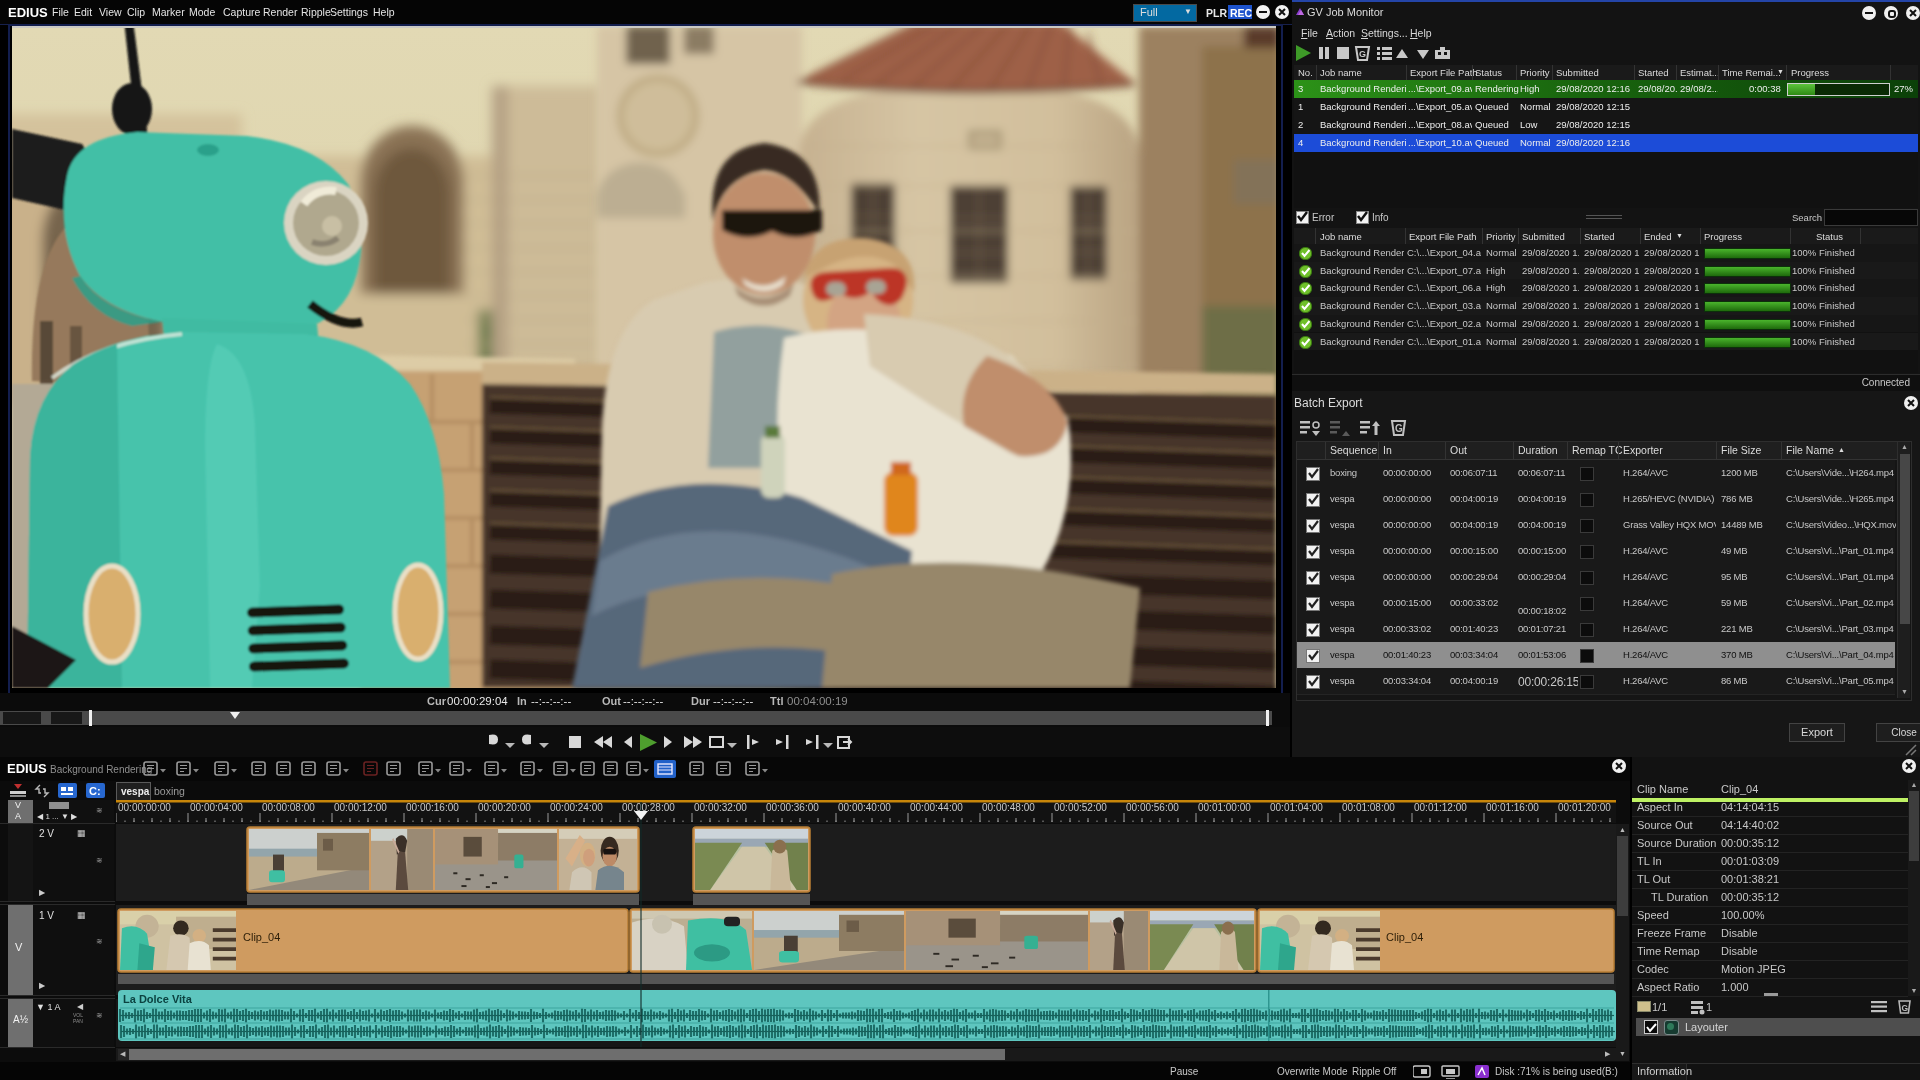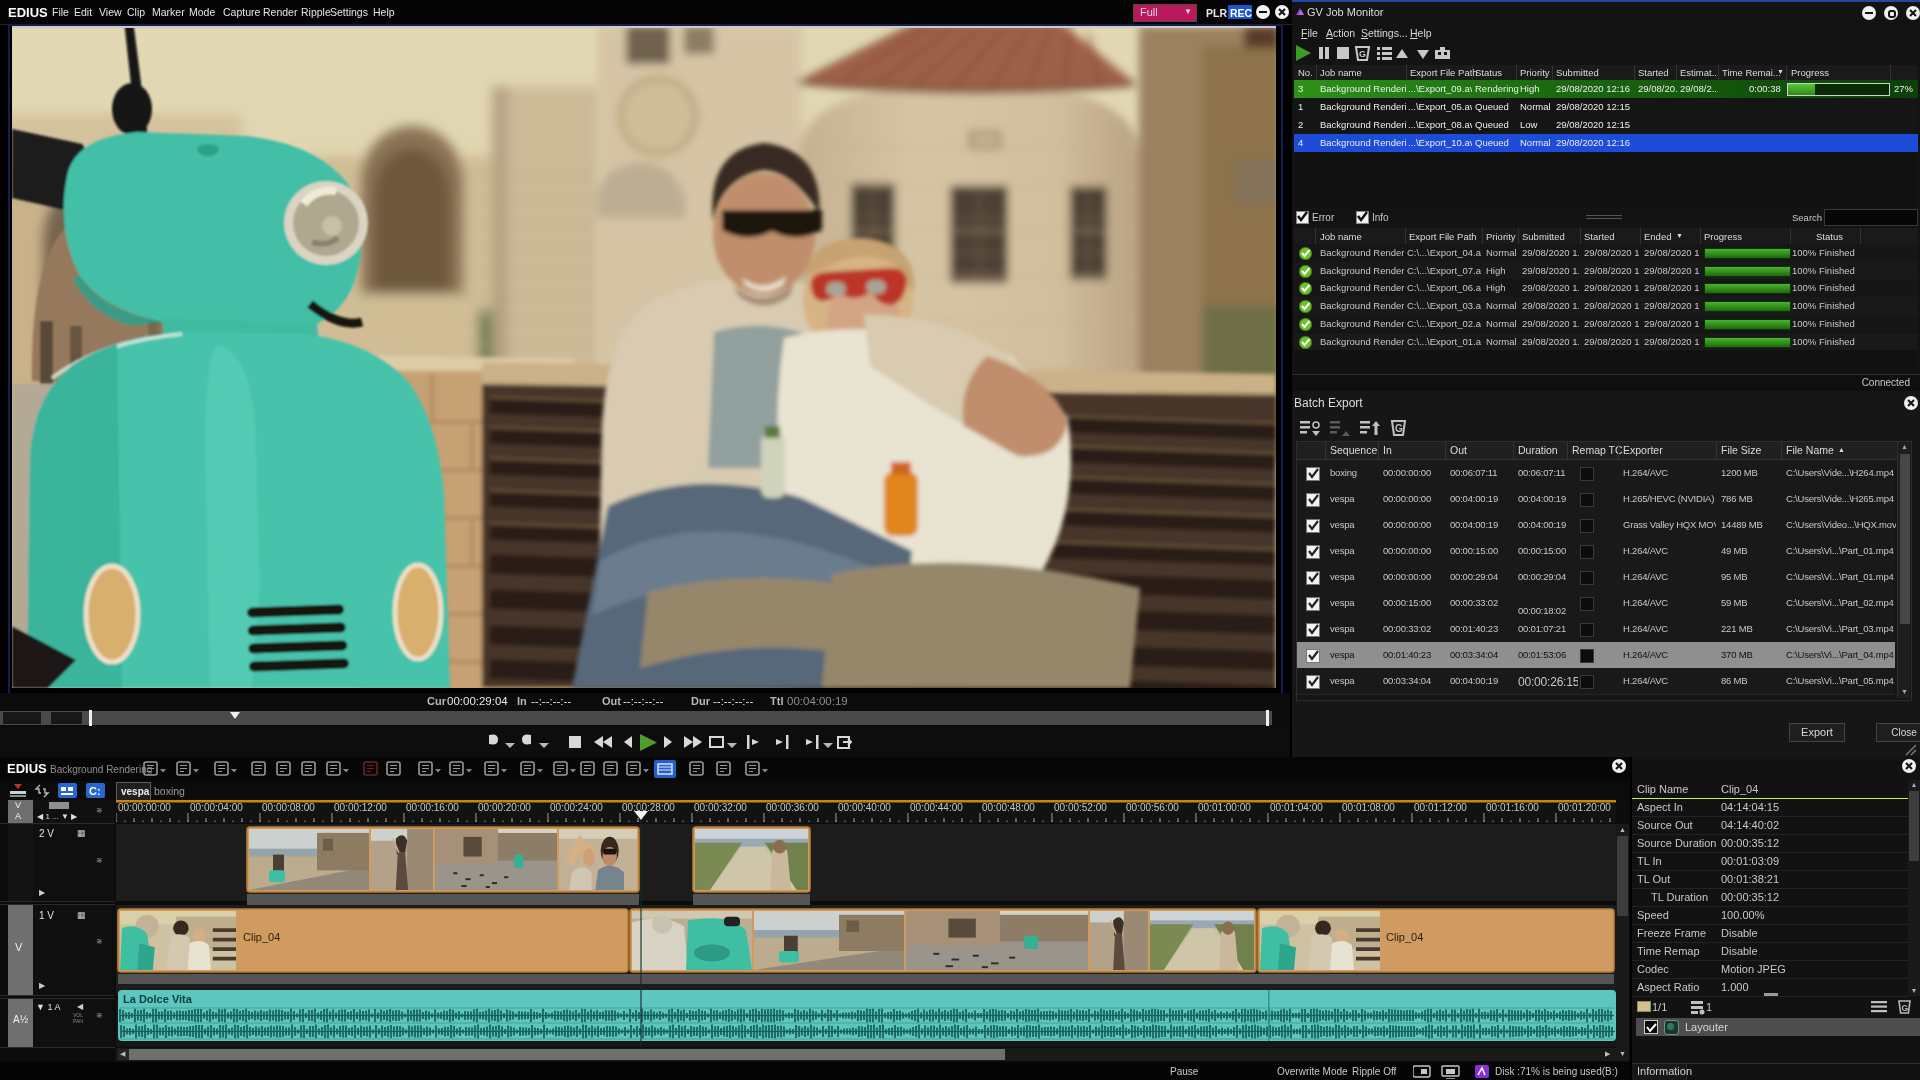--- a/index.html
+++ b/index.html
@@ -164,21 +164,21 @@
             <rect x="236" y="580" width="97" height="10" rx="5"></rect>
             <rect x="236" y="598" width="98" height="10" rx="5"></rect>
             <rect x="236" y="616" width="99" height="10" rx="5"></rect>
             <rect x="236" y="634" width="100" height="10" rx="5"></rect>
           </g>
           <path d="M0 600 L64 634 L36 662 L0 662 Z" fill="#1e1812"></path>
         </g>
         <rect x="0" y="0" width="1264" height="2" fill="#cbcac4"></rect>
       </svg>
 </div>
-<div class="a" style="left:1133px;top:4px;width:62px;height:16px;background:#be185d;border:1px solid #4a4a4a">
+<div class="a" style="left:1133px;top:4px;width:62px;height:16px;background:#0369a1;border:1px solid #4a4a4a">
 <span style="position:absolute;left:6px;top:1px;color:#ddd;font-size:11px">Full</span>
 <span style="position:absolute;right:4px;top:2px;color:#ddd;font-size:8px">▼</span>
     </div>
 <div class="t" style="left:1206px;top:7px;color:#e8e8e8;font-size:10.5px;font-weight:bold">PLR</div>
 <div class="a" style="left:1228px;top:5px;width:24px;height:14px;background:#1d53cc"></div>
 <div class="t" style="left:1230px;top:7px;color:#fff;font-size:10.5px;font-weight:bold">REC</div>
 <div class="a" style="left:1256px;top:5px;width:14px;height:14px;border-radius:7px;background:#f2f2f2"></div>
 <div class="a" style="left:1259px;top:11px;width:8px;height:2px;background:#111"></div>
 <div class="a" style="left:1275px;top:5px;width:14px;height:14px;border-radius:7px;background:#f2f2f2"></div>
 <svg width="14" height="14" style="position:absolute;left:1275px;top:5px">
@@ -948,21 +948,21 @@
         <rect x="33" y="6" width="9" height="5" fill="#c8c8c8"></rect>
 <rect x="62" y="2" width="14" height="13" rx="2" fill="#8a2fd0"></rect>
         <path d="M65 12 l4 -7 l3 7" stroke="#fff" stroke-width="1.5" fill="none"></path>
 </svg>
     </div>
 <div class="a" style="left:1632px;top:757px;width:288px;height:323px;background:#121212">
 <div class="a" style="left:270px;top:2px;width:14px;height:14px;border-radius:7px;background:#f0f0f0"></div>
 <svg width="14" height="14" style="position:absolute;left:270px;top:2px">
         <path d="M4 4 L10 10 M10 4 L4 10" stroke="#111" stroke-width="2"></path>
       </svg>
-<div class="a" style="left:0;top:23px;width:276px;height:18px;border-bottom:1px solid #bef264">
+<div class="a" style="left:0;top:23px;width:276px;height:18px;border-bottom:4px solid #bef264">
 <span class="t" style="left:5px;top:3px;color:#c8c8c8;font-size:11px">Clip Name</span>
 <span class="t" style="left:89px;top:3px;color:#c8c8c8;font-size:11px">Clip_04</span>
       </div>
 <div class="a" style="left:0;top:41px;width:276px;height:18px;border-bottom:1px solid #232323">
 <span class="t" style="left:5px;top:3px;color:#c8c8c8;font-size:11px">Aspect In</span>
 <span class="t" style="left:89px;top:3px;color:#c8c8c8;font-size:11px">04:14:04:15</span>
       </div>
 <div class="a" style="left:0;top:59px;width:276px;height:18px;border-bottom:1px solid #232323">
 <span class="t" style="left:5px;top:3px;color:#c8c8c8;font-size:11px">Source Out</span>
 <span class="t" style="left:89px;top:3px;color:#c8c8c8;font-size:11px">04:14:40:02</span>

